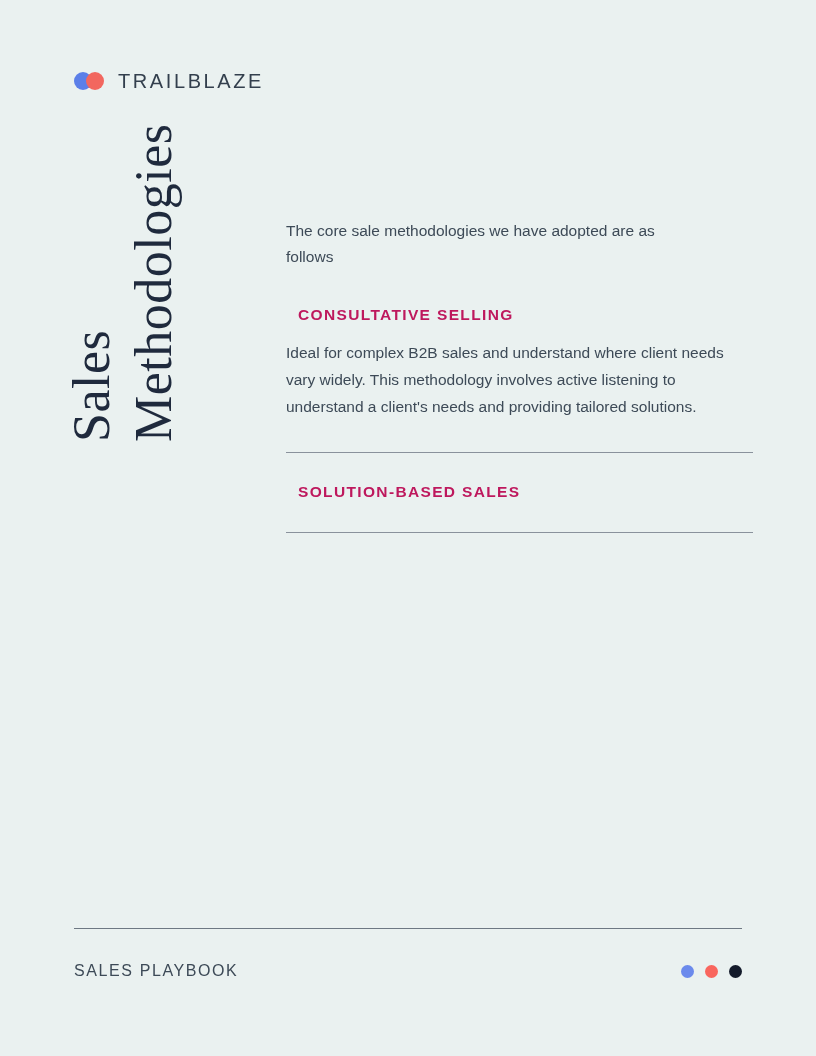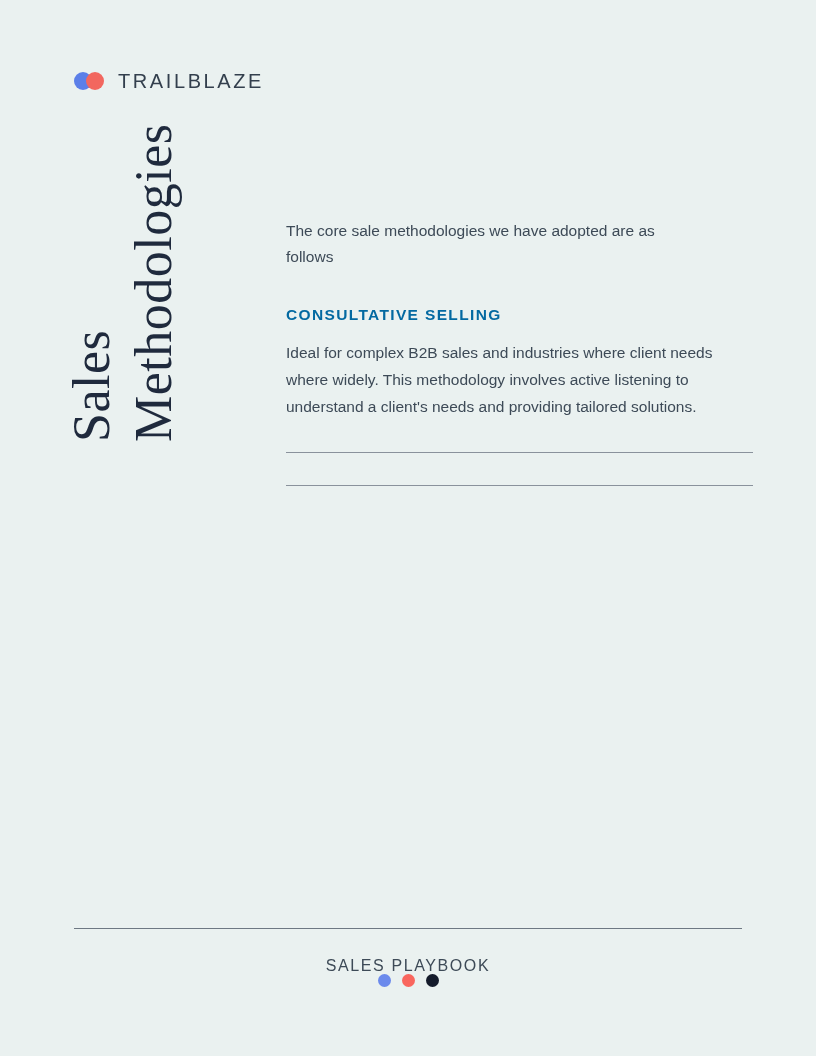--- a/index.html
+++ b/index.html
@@ -105,23 +105,23 @@
     margin: 0 0 36px 0;
     max-width: 380px;
   }
 
   .section {
     margin: 0;
   }
   .section-heading {
     font-size: 15.5px;
     letter-spacing: 1.35px;
-    color: #0369a1;
+    color: #be185d;
     font-weight: 700;
-    margin: 0 0 16px 0;
+    margin: 0 0 16px 12px;
     line-height: 1.1;
   }
   .section-body {
     font-size: 15.5px;
     line-height: 27px;
     color: #3d4a57;
     margin: 0;
   }
 
   .divider {
@@ -142,21 +142,20 @@
   }
   .footer {
     position: absolute;
     left: 74px;
     top: 958px;
     width: 668px;
     height: 26px;
     display: flex;
     align-items: center;
     justify-content: space-between;
-    flex-direction: column;
   }
   .footer-label {
     font-size: 16px;
     letter-spacing: 1.6px;
     color: #3d4a57;
     line-height: 1;
     white-space: nowrap;
   }
   .footer-dots {
     display: flex;
@@ -190,26 +189,27 @@
     <span class="vtitle-col line1">Sales</span>
     <span class="vtitle-col line2">Methodologies</span>
   </div>
 
   <div class="content">
 
     <p class="intro">The core sale methodologies we have adopted are as follows</p>
 
     <div class="section">
       <h2 class="section-heading">CONSULTATIVE SELLING</h2>
-      <p class="section-body">Ideal for complex B2B sales and industries where client needs where widely. This methodology involves active listening to understand a client's needs and providing tailored solutions.</p>
+      <p class="section-body">Ideal for complex B2B sales and understand where client needs vary widely. This methodology involves active listening to understand a client's needs and providing tailored solutions.</p>
     </div>
 
     <div class="divider"></div>
 
     <div class="section">
+      <h2 class="section-heading">SOLUTION-BASED SALES</h2>
     </div>
 
     <div class="divider"></div>
 
 
   </div>
 
   <div class="footer-rule"></div>
   <div class="footer">
     <span class="footer-label">SALES PLAYBOOK</span>

